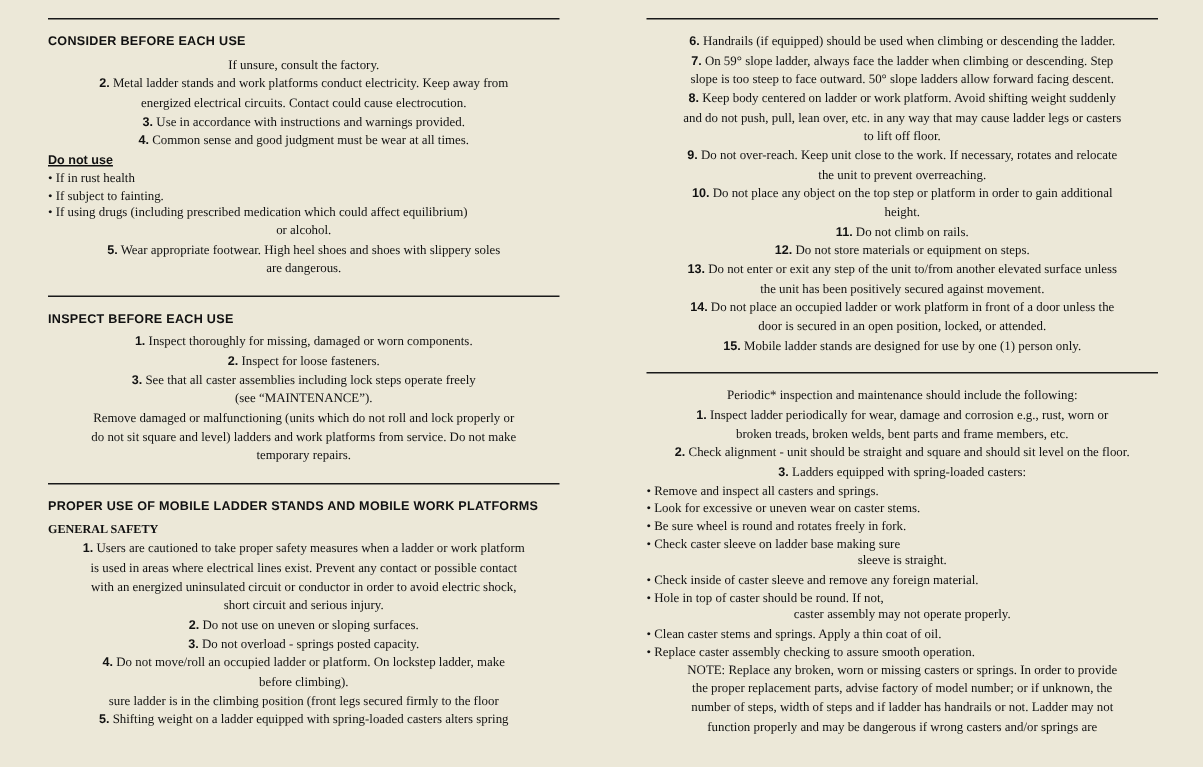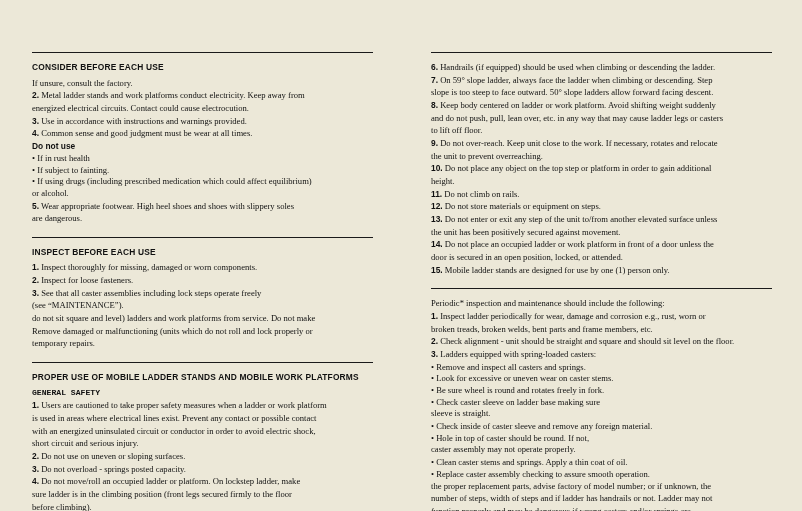--- a/index.html
+++ b/index.html
@@ -15,21 +15,20 @@
     overflow: hidden;
   }
   .page {
     position: relative;
     width: 802px;
     height: 375px;
     box-sizing: border-box;
     padding: 12px 30px 10px 30px;
     display: flex;
     gap: 24px;
-    margin-top: 40px;
   }
   .col {
     width: 344px;
     box-sizing: border-box;
   }
   .col-left { margin-left: 2px; }
   .col-right { margin-left: 34px; }
 
   .rule {
     border: none;
@@ -40,43 +39,44 @@
   h2.sec {
     font-family: "Liberation Sans", sans-serif;
     font-size: 8.4px;
     font-weight: bold;
     letter-spacing: 0.2px;
     margin: 0 0 5px 0;
     line-height: 1.25;
     text-transform: uppercase;
   }
   h3.sub {
-    font-family: Liberation Mono, monospace;
+    font-family: Liberation Serif, serif;
     font-size: 8.1px;
     font-weight: bold;
     margin: 0 0 3px 0;
     line-height: 1.2;
   }
   p.item, p.plain {
     font-size: 8.6px;
     line-height: 1.30;
     margin: 0 0 1.5px 0;
-    text-align: left;
+    text-align: center;
   }
   p.item .num, p.plain .num {
     font-family: "Liberation Sans", sans-serif;
     font-weight: bold;
     font-size: 8.4px;
   }
   p.warn {
     font-family: "Liberation Sans", sans-serif;
     font-size: 8.4px;
     font-weight: bold;
     margin: 2px 0 1px 0;
     line-height: 1.25;
+    text-decoration: underline;
   }
   p.bullet {
     font-size: 8.6px;
     line-height: 1.30;
     margin: 0 0 0.5px 0;
   }
   .block-gap {
     height: 11px;
   }
   .sec-block { margin-bottom: 0; }
@@ -105,38 +105,38 @@
           <p class="plain">are dangerous.</p>
         </div>
         <div class="block-gap"></div>
         <div class="sec-block">
           <hr class="rule">
           <h2 class="sec">INSPECT BEFORE EACH USE</h2>
           <p class="item"><span class="num">1.</span><span> Inspect thoroughly for missing, damaged or worn components.</span></p>
           <p class="item"><span class="num">2.</span><span> Inspect for loose fasteners.</span></p>
           <p class="item"><span class="num">3.</span><span> See that all caster assemblies including lock steps operate freely</span></p>
           <p class="plain">(see “MAINTENANCE”).</p>
+          <p class="plain">Remove damaged or malfunctioning (units which do not roll and lock properly or</p>
           <p class="plain">do not sit square and level) ladders and work platforms from service. Do not make</p>
-          <p class="plain">Remove damaged or malfunctioning (units which do not roll and lock properly or</p>
           <p class="plain">temporary repairs.</p>
         </div>
         <div class="block-gap"></div>
         <div class="sec-block">
           <hr class="rule">
           <h2 class="sec">PROPER USE OF MOBILE LADDER STANDS AND MOBILE WORK PLATFORMS</h2>
           <h3 class="sub">GENERAL SAFETY</h3>
           <p class="item"><span class="num">1.</span><span> Users are cautioned to take proper safety measures when a ladder or work platform</span></p>
           <p class="plain">is used in areas where electrical lines exist. Prevent any contact or possible contact</p>
           <p class="plain">with an energized uninsulated circuit or conductor in order to avoid electric shock,</p>
           <p class="plain">short circuit and serious injury.</p>
           <p class="item"><span class="num">2.</span><span> Do not use on uneven or sloping surfaces.</span></p>
           <p class="item"><span class="num">3.</span><span> Do not overload - springs posted capacity.</span></p>
           <p class="item"><span class="num">4.</span><span> Do not move/roll an occupied ladder or platform. On lockstep ladder, make</span></p>
+          <p class="plain">before climbing).</p>
           <p class="plain">sure ladder is in the climbing position (front legs secured firmly to the floor</p>
-          <p class="plain">before climbing).</p>
           <p class="item"><span class="num">5.</span><span> Shifting weight on a ladder equipped with spring-loaded casters alters spring</span></p>
         </div>
       </div>
   </div>
 
   <div class="col col-right">
     <div id="right-sections">
         <div class="sec-block">
           <hr class="rule">
           <p class="item"><span class="num">6.</span><span> Handrails (if equipped) should be used when climbing or descending the ladder.</span></p>
@@ -168,20 +168,21 @@
           <p class="bullet">• Remove and inspect all casters and springs.</p>
           <p class="bullet">• Look for excessive or uneven wear on caster stems.</p>
           <p class="bullet">• Be sure wheel is round and rotates freely in fork.</p>
           <p class="bullet">• Check caster sleeve on ladder base making sure</p>
           <p class="plain">sleeve is straight.</p>
           <p class="bullet">• Check inside of caster sleeve and remove any foreign material.</p>
           <p class="bullet">• Hole in top of caster should be round. If not,</p>
           <p class="plain">caster assembly may not operate properly.</p>
           <p class="bullet">• Clean caster stems and springs. Apply a thin coat of oil.</p>
           <p class="bullet">• Replace caster assembly checking to assure smooth operation.</p>
+          <p class="plain">NOTE: Replace any broken, worn or missing casters or springs. In order to provide</p>
           <p class="plain">the proper replacement parts, advise factory of model number; or if unknown, the</p>
           <p class="plain">number of steps, width of steps and if ladder has handrails or not. Ladder may not</p>
           <p class="plain">function properly and may be dangerous if wrong casters and/or springs are</p>
         </div>
       </div>
   </div>
 
 </div>
 
 </body></html>

